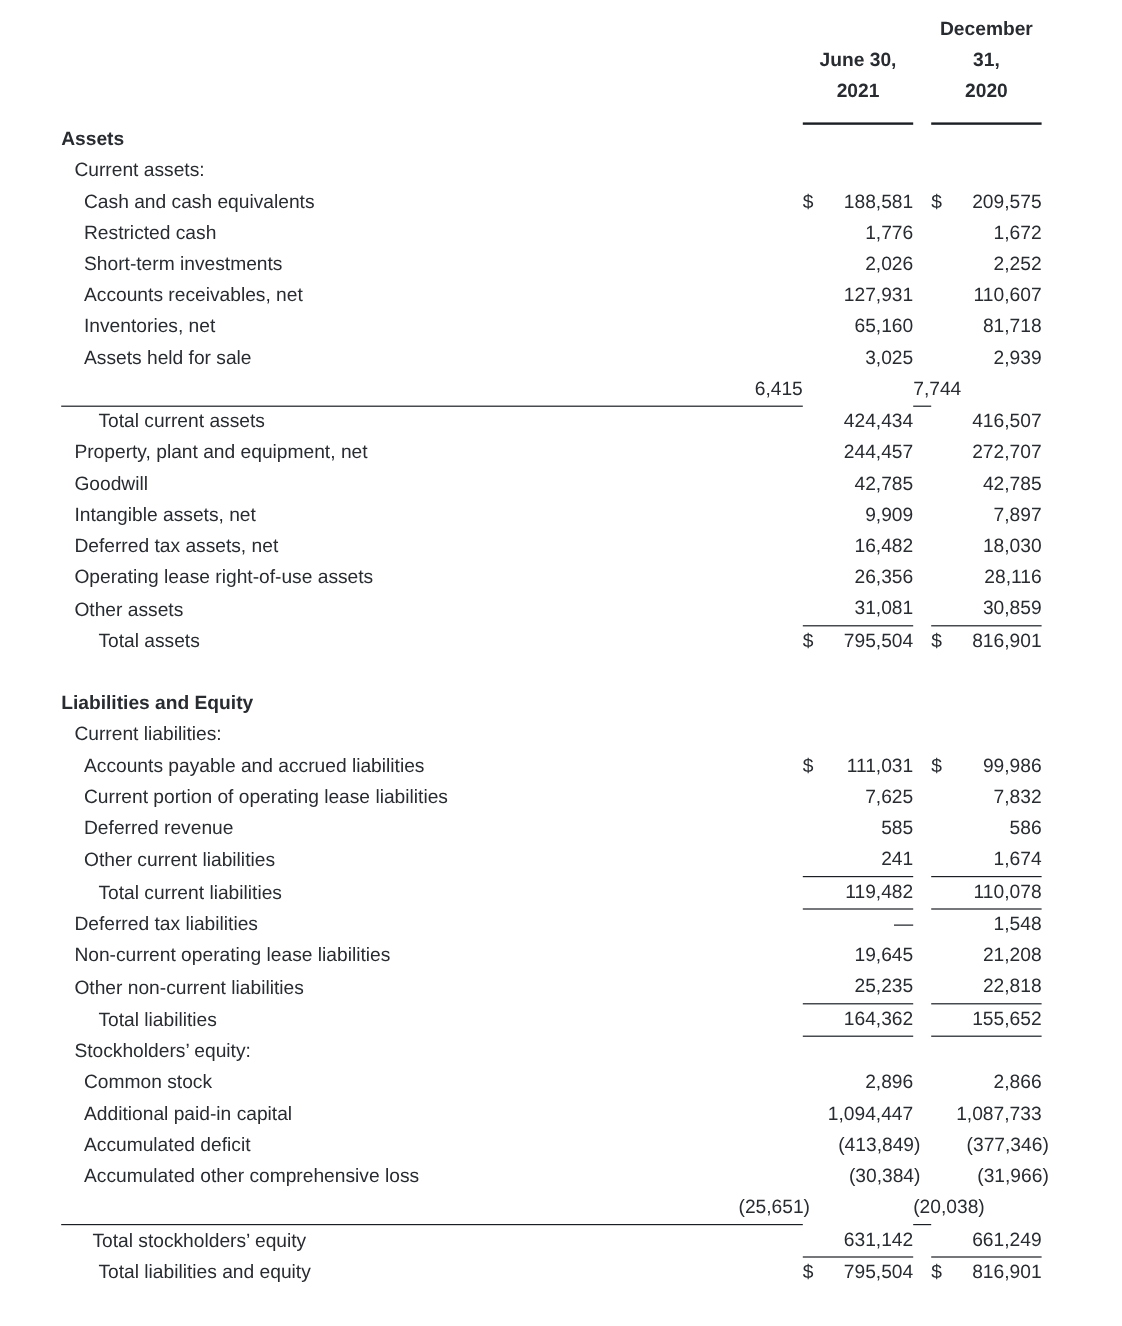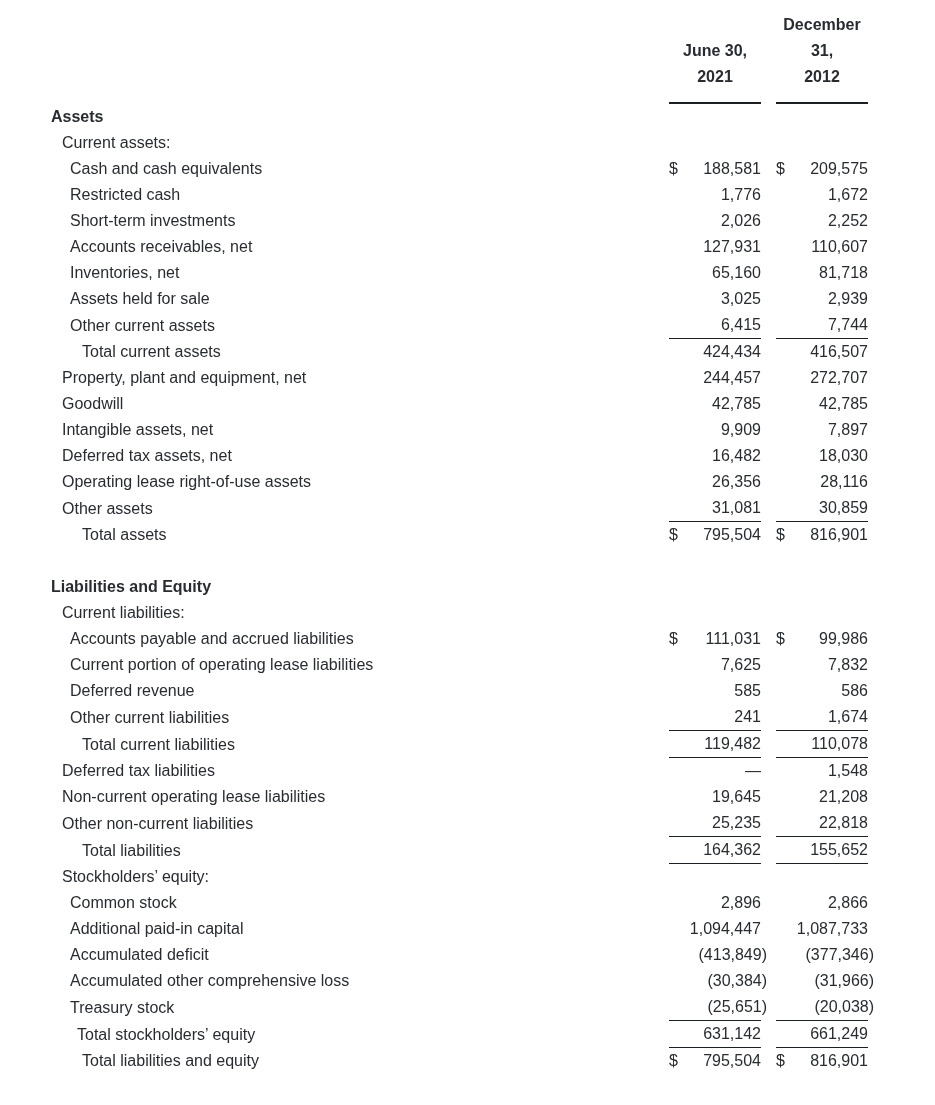--- a/index.html
+++ b/index.html
@@ -78,21 +78,21 @@
     <div class="label"></div>
     <div class="hcell">
       <div class="hline"></div>
       <div class="hline">June 30,</div>
       <div class="hline">2021</div>
     </div>
     <div></div>
     <div class="hcell">
       <div class="hline">December</div>
       <div class="hline">31,</div>
-      <div class="hline">2012</div>
+      <div class="hline">2020</div>
     </div>
   </div>
 
   <div>
   <div class="grid-row row bold">
     <div class="label ind-0">Assets</div>
     <div class="val val1">
       <span class="dollar"></span>
       <span class="num"></span>
     </div>
@@ -188,21 +188,20 @@
       <span class="num">3,025</span>
     </div>
     <div></div>
     <div class="val val2">
       <span class="dollar"></span>
       <span class="num">2,939</span>
     </div>
   </div>
 
   <div class="grid-row row">
-    <div class="label ind-2">Other current assets</div>
     <div class="val val1 rule-below">
       <span class="dollar"></span>
       <span class="num">6,415</span>
     </div>
     <div></div>
     <div class="val val2 rule-below">
       <span class="dollar"></span>
       <span class="num">7,744</span>
     </div>
   </div>
@@ -526,21 +525,20 @@
       <span class="num neg">(30,384)</span>
     </div>
     <div></div>
     <div class="val val2">
       <span class="dollar"></span>
       <span class="num neg">(31,966)</span>
     </div>
   </div>
 
   <div class="grid-row row">
-    <div class="label ind-2">Treasury stock</div>
     <div class="val val1 rule-below">
       <span class="dollar"></span>
       <span class="num neg">(25,651)</span>
     </div>
     <div></div>
     <div class="val val2 rule-below">
       <span class="dollar"></span>
       <span class="num neg">(20,038)</span>
     </div>
   </div>

